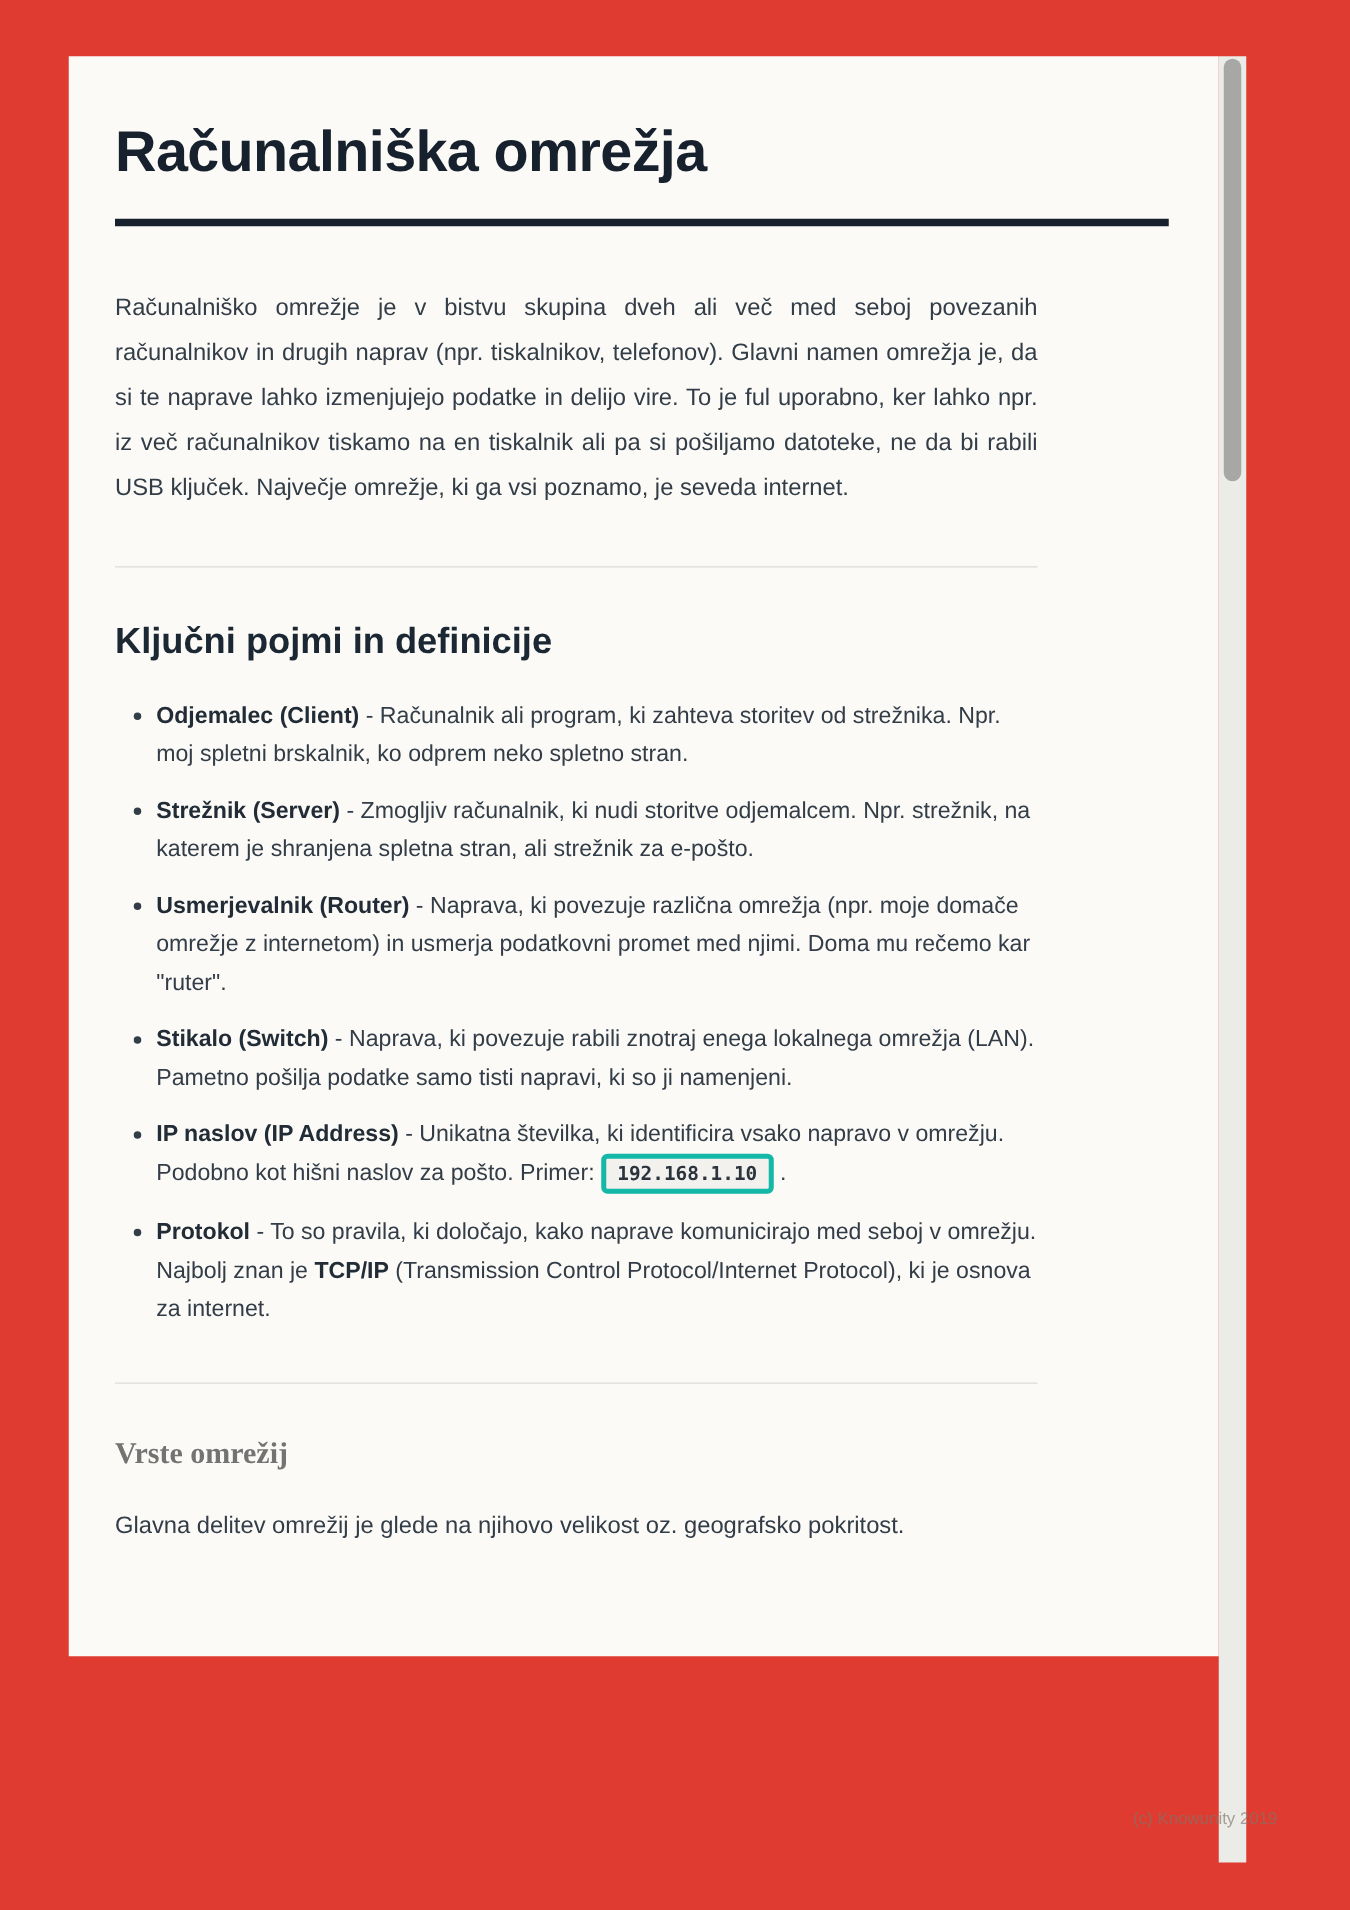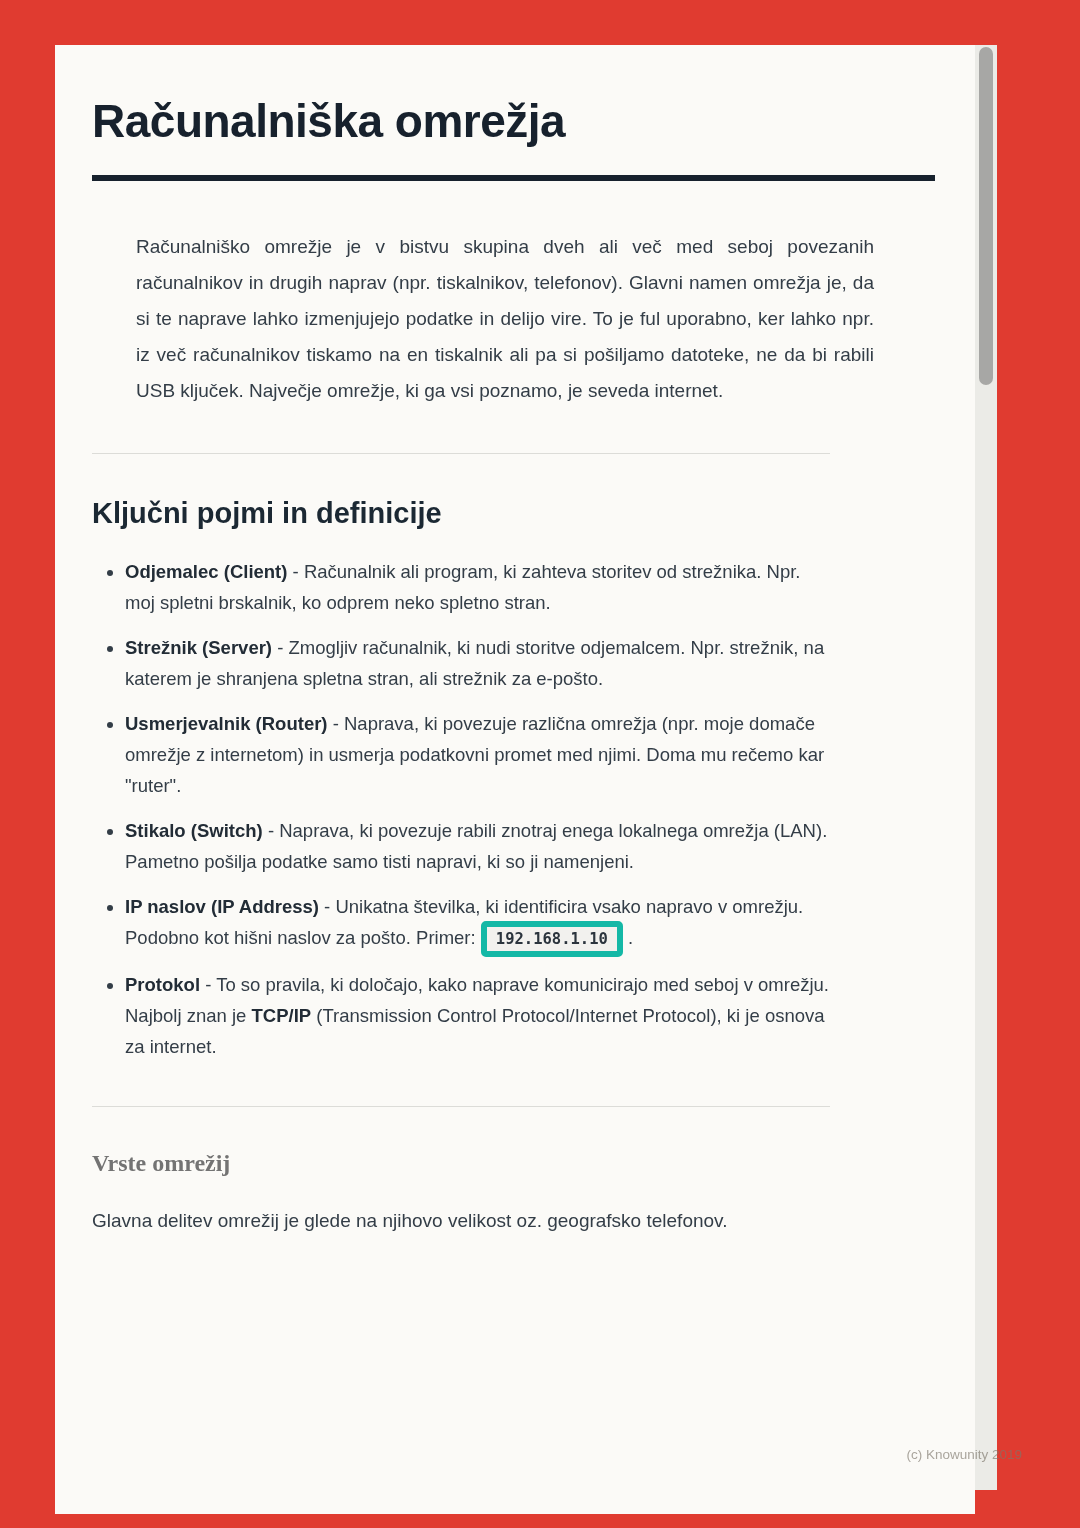--- a/index.html
+++ b/index.html
@@ -6,21 +6,21 @@
   html, body { width: 1080px; height: 1528px; }
   body {
     position: relative;
     background: #e03b30;
     font-family: "Liberation Sans", "DejaVu Sans", sans-serif;
     overflow: hidden;
   }
   .page {
     position: absolute;
     left: 55px; top: 45px;
-    width: 920px; height: 1469px;
+    width: 920px; height: 1280px;
     background: #fbfaf7;
     overflow: hidden;
   }
   .content {
     padding: 48px 40px 0 37px;
     color: #333d47;
   }
   h1 {
     font-size: 46px;
     line-height: 56px;
@@ -48,21 +48,21 @@
     color: #737373;
     margin: 40px 0 26px 0;
     font-family: Liberation Serif, serif;
   }
   p {
     font-size: 19px;
     line-height: 36px;
     max-width: 738px;
     color: #333d47;
   }
-  p.justify { text-align: justify; margin-left: 44px; }
+  p.justify { text-align: justify; }
   .divider {
     border: none;
     border-top: 1px solid #dcdcd8;
     width: 738px;
     margin: 44px 0 42px 0;
   }
   ul.terms {
     margin: 26px 0 16px 0;
     padding-left: 33px;
     max-width: 738px;
@@ -76,21 +76,21 @@
   }
   ul.terms li strong, p strong {
     font-weight: 700;
     color: #222c36;
   }
   code.chip {
     font-family: "DejaVu Sans Mono", "Liberation Mono", monospace;
     font-size: 15.5px;
     font-weight: 700;
     background: #f2f1ee;
-    border: 6px solid #14b8a6;
+    border: 4px solid #14b8a6;
     border-radius: 5px;
     padding: 3px 9px;
     color: #2b343d;
     white-space: nowrap;
   }
   .scrollbar-track {
     position: absolute;
     left: 975px; top: 45px;
     width: 22px; height: 1445px;
     background: #ebebe7;
@@ -136,21 +136,21 @@
       <li><strong>Stikalo (Switch)</strong><span> - Naprava, ki povezuje rabili znotraj enega lokalnega omrežja (LAN). Pametno pošilja podatke samo tisti napravi, ki so ji namenjeni.</span></li>
 
       <li><strong>IP naslov (IP Address)</strong><span> - Unikatna številka, ki identificira vsako napravo v omrežju. Podobno kot hišni naslov za pošto. Primer: </span><code class="chip">192.168.1.10</code><span> .</span></li>
 
       <li><strong>Protokol</strong><span> - To so pravila, ki določajo, kako naprave komunicirajo med seboj v omrežju. Najbolj znan je </span><strong>TCP/IP</strong><span> (Transmission Control Protocol/Internet Protocol), ki je osnova za internet.</span></li>
     </ul>
 
     <hr class="divider">
 
     <h3>Vrste omrežij</h3>
-    <p>Glavna delitev omrežij je glede na njihovo velikost oz. geografsko telefonov.</p>
+    <p>Glavna delitev omrežij je glede na njihovo velikost oz. geografsko pokritost.</p>
 
   </div>
 </div>
 
 <div class="scrollbar-track">
   <div class="scrollbar-thumb"></div>
 </div>
 
 <div class="watermark">(c) Knowunity 2019</div>
 

